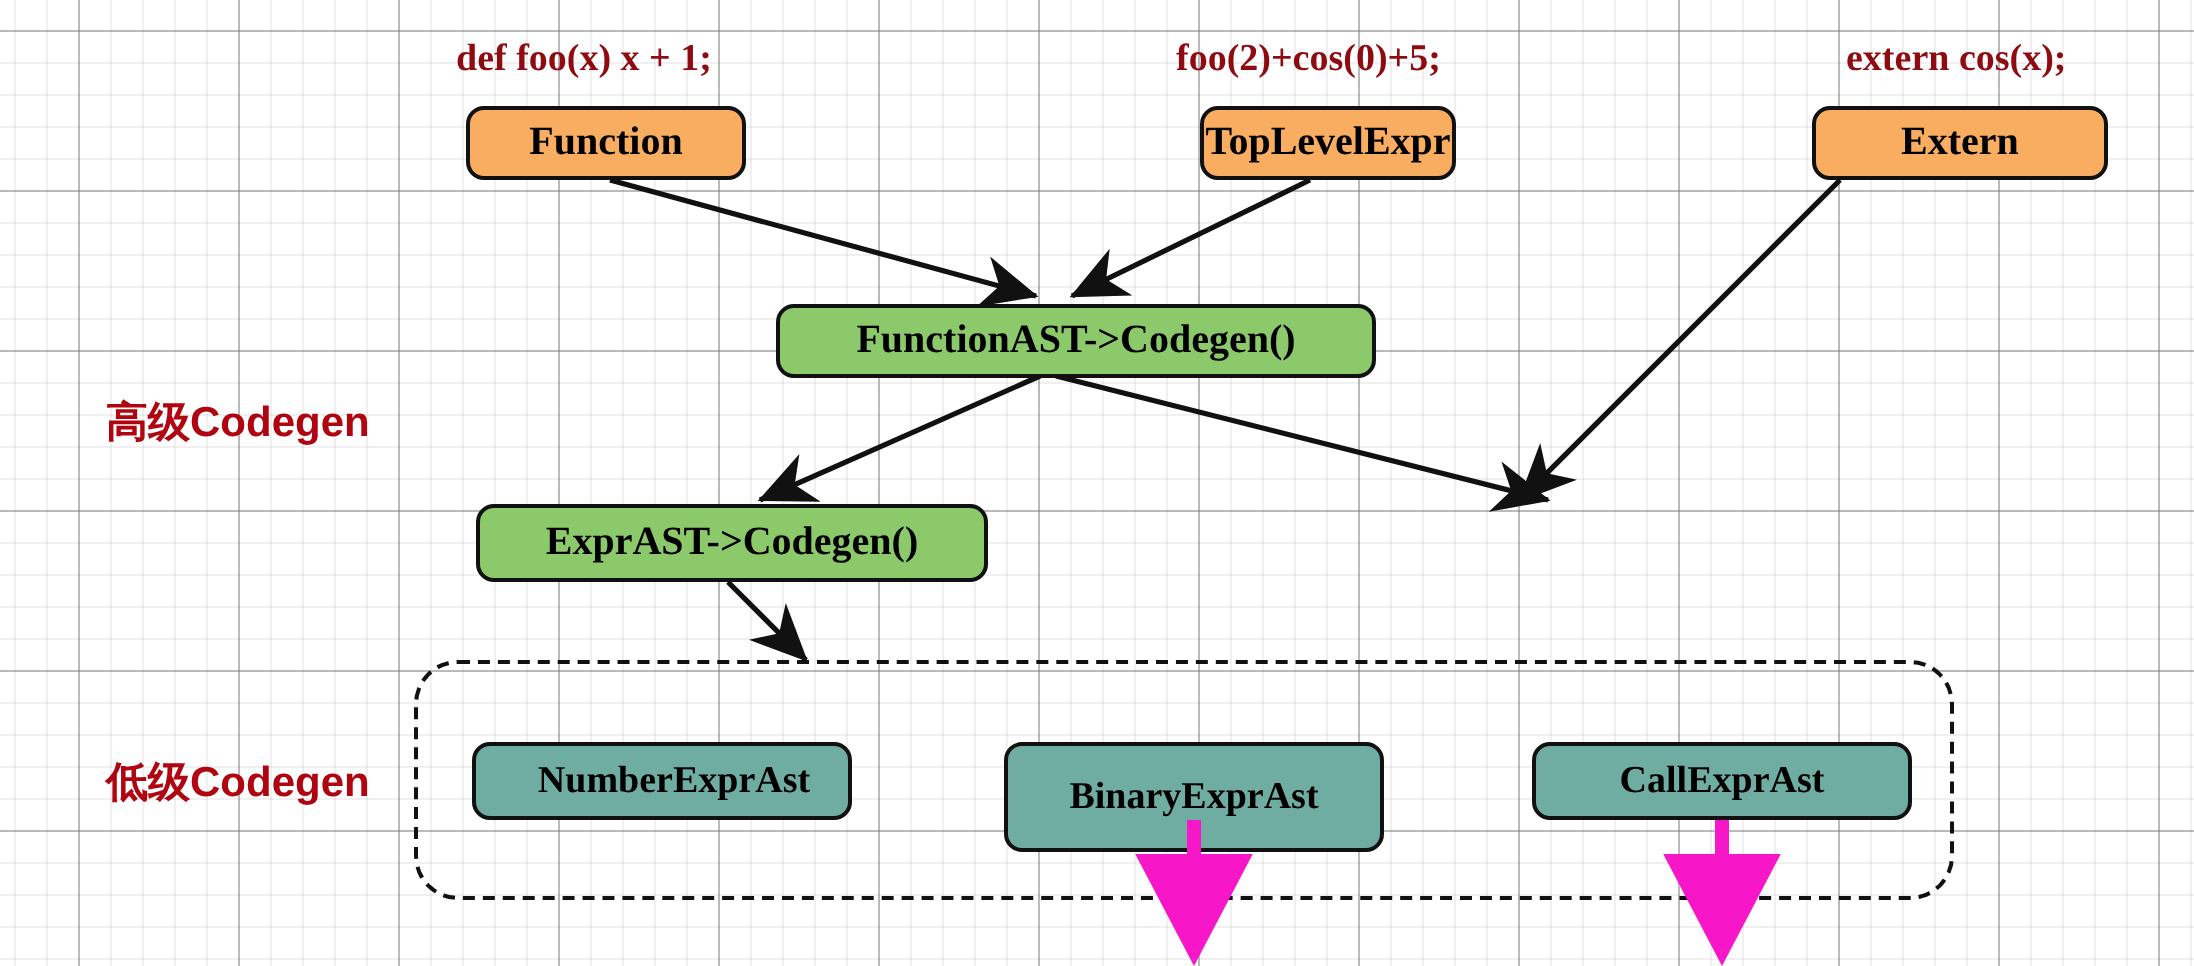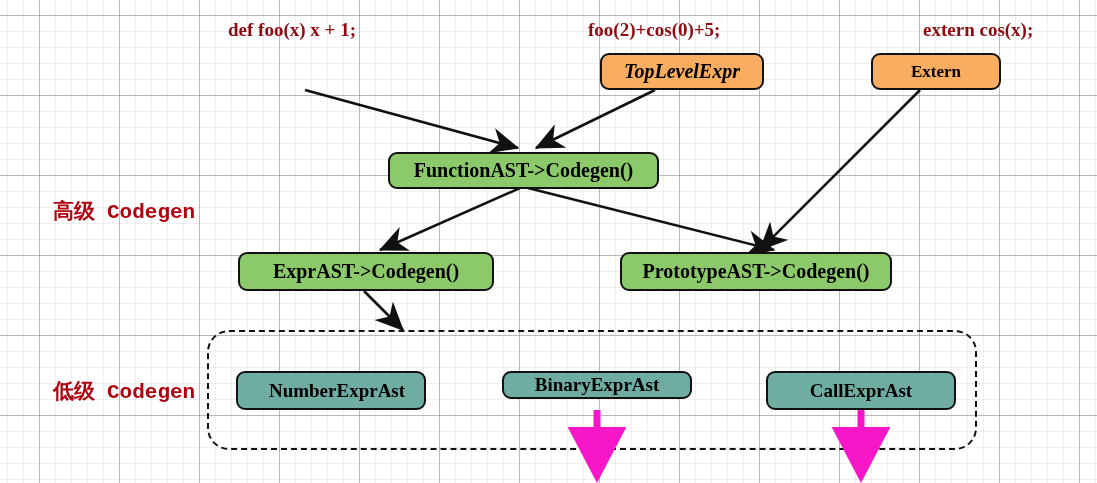--- a/index.html
+++ b/index.html
@@ -54,21 +54,21 @@
   }
   .stage-label{
     position:absolute;
     color:#b00510;
     font-weight:bold;
     font-size:21px;
     white-space:nowrap;
     z-index:4;
   }
   .stage-label .cn{font-family:"DejaVu Sans", sans-serif;font-weight:bold;}
-  .stage-label .en{font-family:Liberation Mono, monospace;font-weight:bold;margin-left:12px;}
+  .stage-label .en{font-family:Liberation Sans, sans-serif;font-weight:bold;}
 
   .dashed-group{
     position:absolute;
     box-sizing:border-box;
     border:2.5px dashed #111111;
     border-radius:22px;
     z-index:1;
     background:transparent;
   }
 </style>
@@ -111,30 +111,30 @@
   <div class="code-label" style="left:588px;top:19px;">foo(2)+cos(0)+5;</div>
   <div class="code-label" style="left:923px;top:19px;">extern cos(x);</div>
 
   <div class="stage-label" style="left:53px;top:197px;">
     <span class="cn">高级</span><span class="en">Codegen</span>
   </div>
   <div class="stage-label" style="left:53px;top:377px;">
     <span class="cn">低级</span><span class="en">Codegen</span>
   </div>
 
+  <div class="node orange" style="left:233px;top:53px;width:140px;height:37px;font-size:20px;">Function</div>
 
-  <div class="node orange" style="left:600px;top:53px;width:164px;height:37px;font-size:20px;font-style:italic;">TopLevelExpr</div>
+  <div class="node orange" style="left:600px;top:53px;width:128px;height:37px;font-size:20px;">TopLevelExpr</div>
 
-  <div class="node orange" style="left:871px;top:53px;width:130px;height:37px;font-size:17px;">Extern</div>
+  <div class="node orange" style="left:906px;top:53px;width:148px;height:37px;font-size:20px;">Extern</div>
 
-  <div class="node green" style="left:388px;top:152px;width:271px;height:37px;font-size:20px;">FunctionAST-&gt;Codegen()</div>
+  <div class="node green" style="left:388px;top:152px;width:300px;height:37px;font-size:20px;">FunctionAST-&gt;Codegen()</div>
 
   <div class="node green" style="left:238px;top:252px;width:256px;height:39px;font-size:20px;">ExprAST-&gt;Codegen()</div>
 
-  <div class="node green" style="left:620px;top:252px;width:272px;height:39px;font-size:20px;">PrototypeAST-&gt;Codegen()</div>
 
   <div class="node teal" style="left:236px;top:371px;width:190px;height:39px;font-size:19px;padding-left:12px;">NumberExprAst</div>
 
-  <div class="node teal" style="left:502px;top:371px;width:190px;height:28px;font-size:19px;">BinaryExprAst</div>
+  <div class="node teal" style="left:502px;top:371px;width:190px;height:55px;font-size:19px;">BinaryExprAst</div>
 
   <div class="node teal" style="left:766px;top:371px;width:190px;height:39px;font-size:19px;">CallExprAst</div>
 
 </div>
 
 </body></html>

